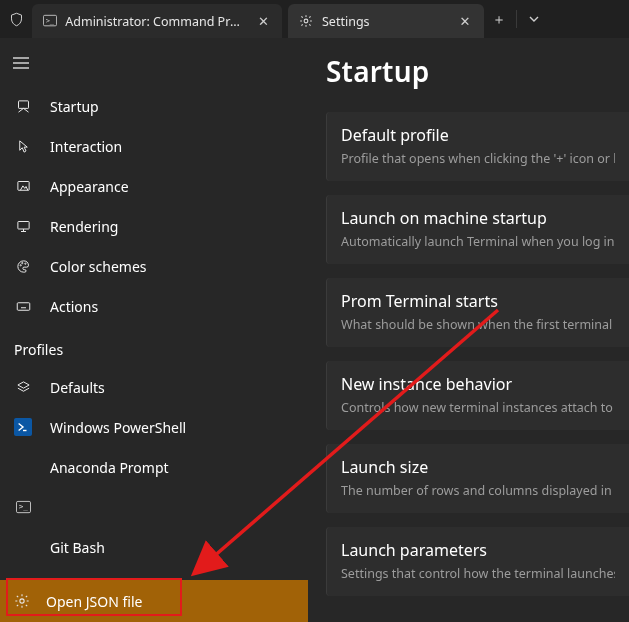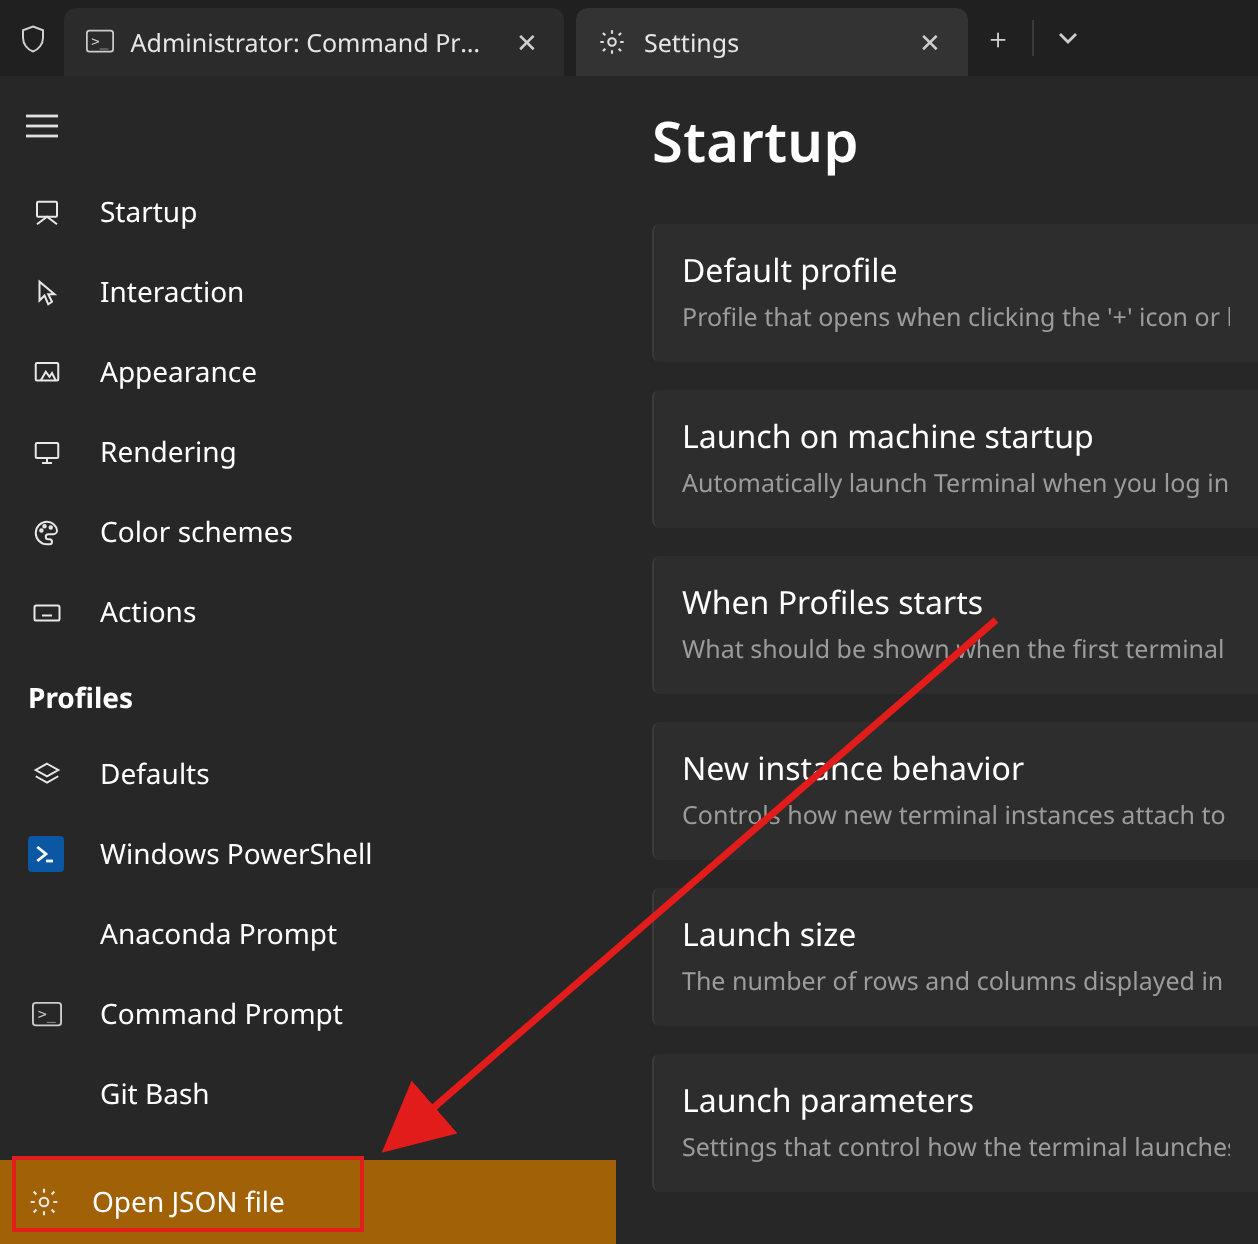--- a/index.html
+++ b/index.html
@@ -69,21 +69,21 @@
     display:flex; align-items:center;
     height:40px;
     padding-left:14px;
     gap:18px;
     font-size:14px;
     color:#ffffff;
   }
   .nav-item .nav-icon { width:18px; height:18px; display:flex; align-items:center; justify-content:center; color:#e8e8e8;}
   .section-label {
     font-size:14px;
-    font-weight:700;
+    font-weight:400;
     color:#ffffff;
     padding:14px 0 8px 14px;
   }
   .sidebar-footer {
     border-top: 0 solid transparent;
   }
   .open-json {
     display:flex; align-items:center;
     height:42px;
     padding-left:14px;
@@ -275,21 +275,20 @@
         <span class="nav-icon"></span>
         <span>Anaconda Prompt</span>
       </div>
       <div class="nav-item">
         <span class="nav-icon">
           <svg width="15" height="15" viewBox="0 0 16 16">
               <rect x="0.5" y="1.5" width="15" height="12" rx="1.5" fill="none" stroke="#ccc" stroke-width="1"></rect>
               <text x="3" y="10" font-size="8" fill="#ccc" font-family="monospace">&gt;_</text>
             </svg>
         </span>
-        <span>Command Prompt</span>
       </div>
       <div class="nav-item">
         <span class="nav-icon"></span>
         <span>Git Bash</span>
       </div>
     </div>
 
     <div class="sidebar-footer">
       <div class="open-json">
         <span class="nav-icon">
@@ -308,21 +307,21 @@
     <div class="cards">
       <div class="card">
         <h3>Default profile</h3>
         <p>Profile that opens when clicking the '+' icon or by typ</p>
       </div>
       <div class="card">
         <h3>Launch on machine startup</h3>
         <p>Automatically launch Terminal when you log in to Win</p>
       </div>
       <div class="card">
-        <h3>When Profiles starts</h3>
+        <h3>Prom Terminal starts</h3>
         <p>What should be shown when the first terminal is crea</p>
       </div>
       <div class="card">
         <h3>New instance behavior</h3>
         <p>Controls how new terminal instances attach to existin</p>
       </div>
       <div class="card">
         <h3>Launch size</h3>
         <p>The number of rows and columns displayed in the win</p>
       </div>

